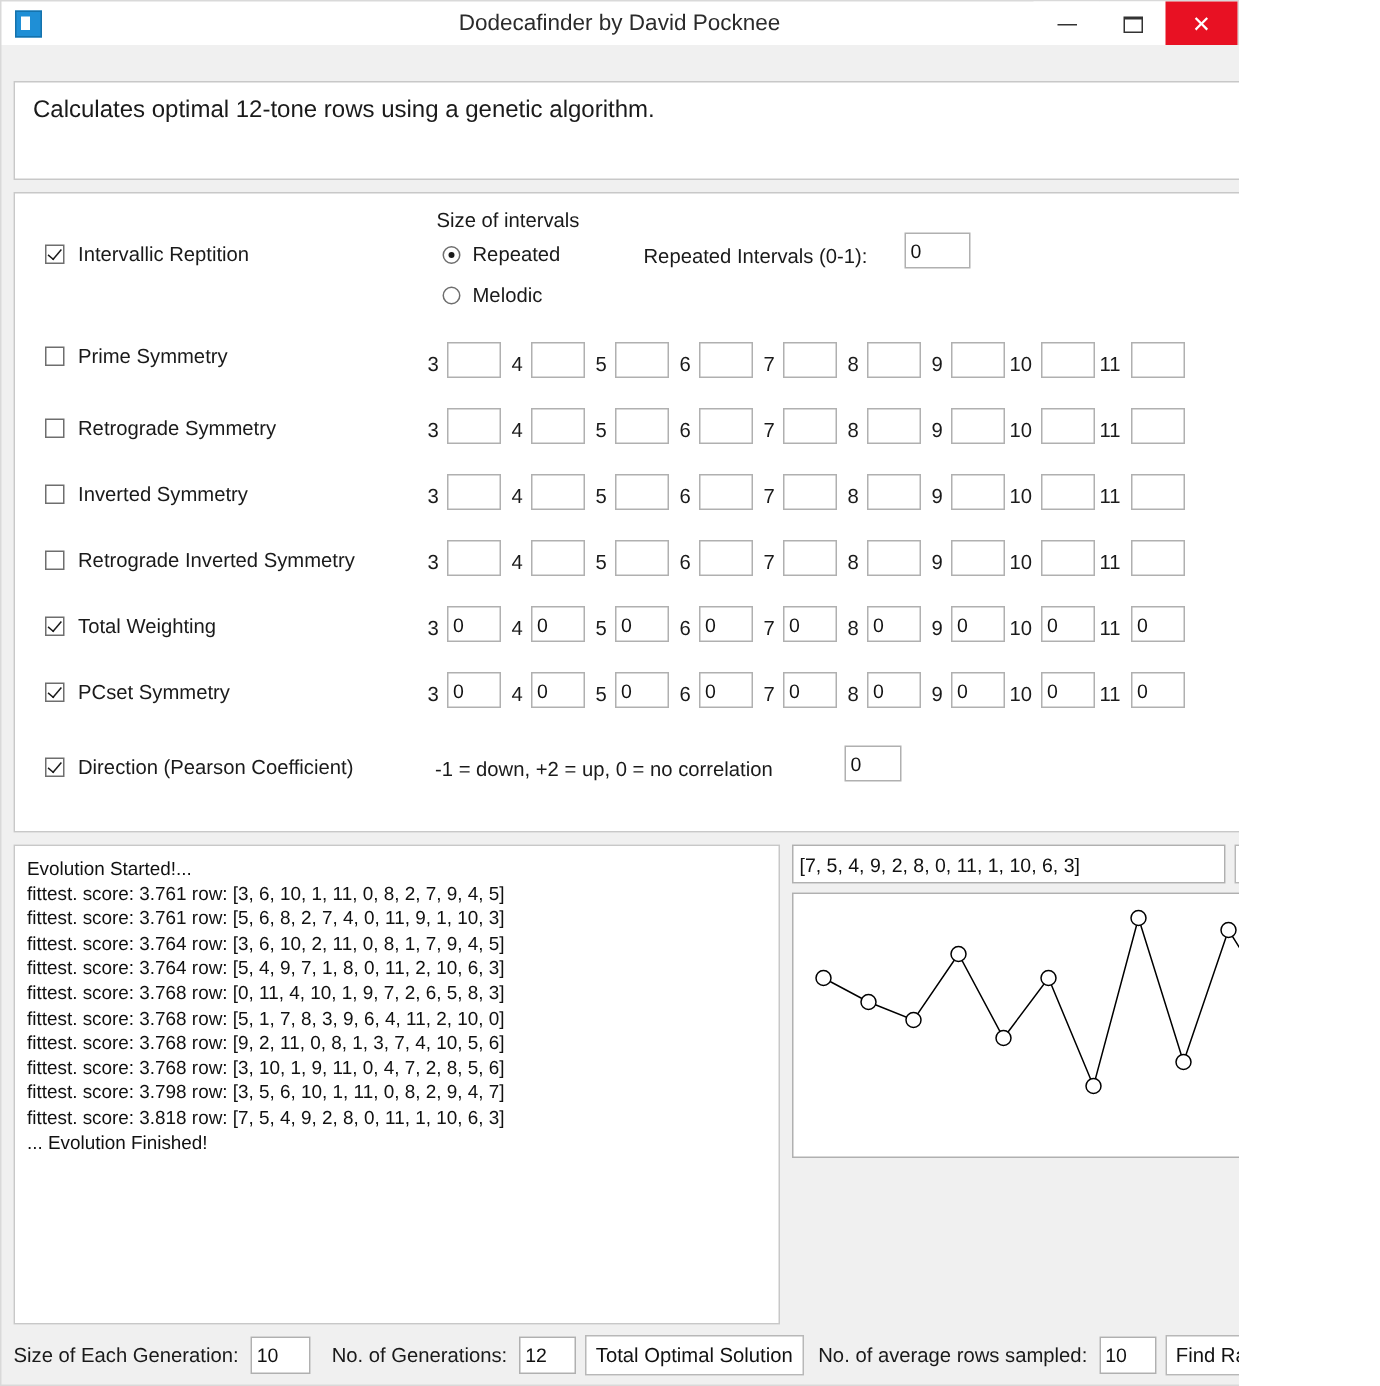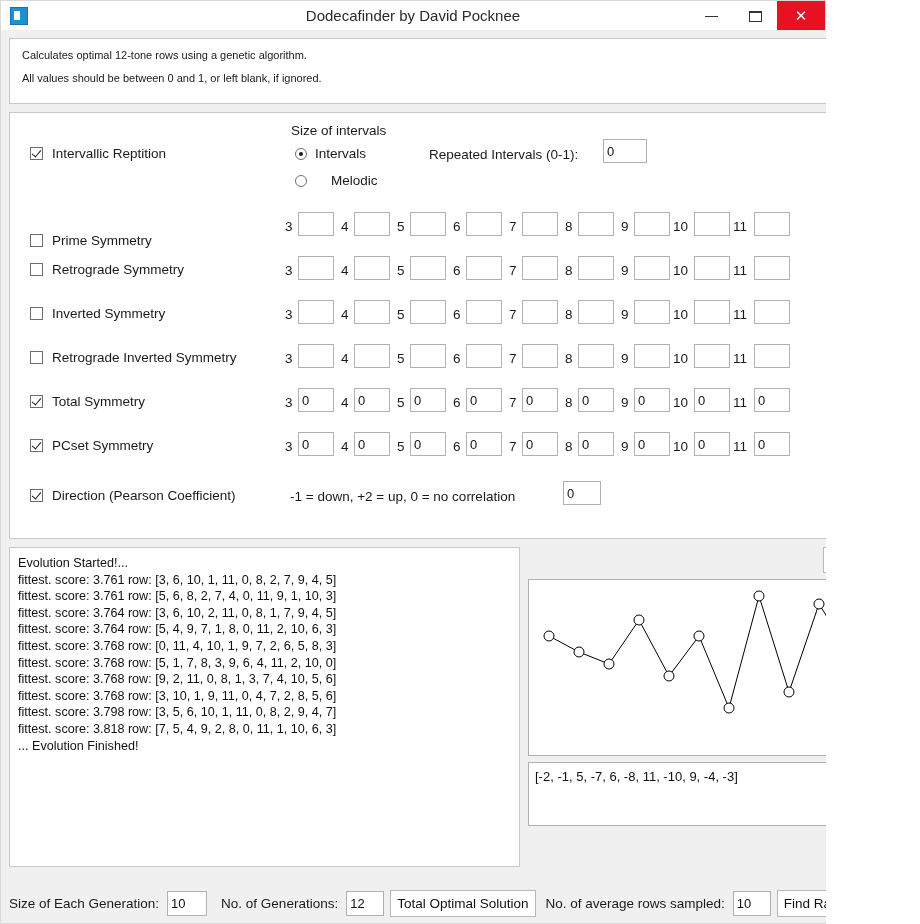--- a/index.html
+++ b/index.html
@@ -91,22 +91,23 @@
 
   .panel {
     background: #ffffff;
     border: 1px solid #c8c8c8;
   }
 
   
   .info-panel {
     height: 66px;
     padding: 10px 12px 0 12px;
-    font-size: 11px;
+    font-size: 16px;
     color: #1a1a1a;
+    margin-top: 16px;
   }
   .info-panel div { margin-bottom: 11px; }
 
   
   .criteria-panel {
     margin-top: 8px;
     height: 427px;
     position: relative;
     font-size: 13.5px;
     color: #1a1a1a;
@@ -272,46 +273,45 @@
           <span class="maxglyph"></span>
         </div>
       <div class="win-btn close">✕</div>
     </div>
   </div>
 
   <div class="client">
 
     <div class="panel info-panel">
       <div>Calculates optimal 12-tone rows using a genetic algorithm.</div>
-      <div>All values should be between 0 and 1, or left blank, if ignored.</div>
     </div>
 
     <div class="panel criteria-panel">
 
       <div class="abs" style="left:281px; top:10px; font-size:13.5px;">Size of intervals</div>
 
       <div class="abs" style="left:285px; top:33px;">
-        <span class="radio sel"></span><span style="font-size:13.5px;">Intervals</span>
+        <span class="radio sel"></span><span style="font-size:13.5px;">Repeated</span>
       </div>
       <div class="abs" style="left:285px; top:60px;">
-        <span class="radio"></span><span style="font-size:13.5px;margin-left:16px;">Melodic</span>
+        <span class="radio"></span><span style="font-size:13.5px;">Melodic</span>
       </div>
 
       <div class="abs" style="left:419px; top:34px; font-size:13.5px;">Repeated Intervals (0-1):</div>
       <input class="tbox abs" style="left: 593px; top: 26px; width: 44px;" value="0">
 
       <div class="abs" style="left:820px; top:17px; font-size:13.5px;">Weighting</div>
       <input class="tbox abs" style="left: 818px; top: 40px; width: 40px;" value="1">
 
       <div class="row-label" style="left:20px; top:33px;">
         <span class="chk checked"></span>
         <span>Intervallic Reptition</span>
       </div>
 
-      <div class="row-label" style="left:20px; top:120px;">
+      <div class="row-label" style="left:20px; top:101px;">
         <span class="chk"></span>
         <span>Prime Symmetry</span>
       </div>
       <div class="num-lab" style="left:275px; top:106px;">3</div>
       <input class="tbox abs" style="left: 288px; top: 99px; width: 36px;" value="">
       <div class="num-lab" style="left:331px; top:106px;">4</div>
       <input class="tbox abs" style="left: 344px; top: 99px; width: 36px;" value="">
       <div class="num-lab" style="left:387px; top:106px;">5</div>
       <input class="tbox abs" style="left: 400px; top: 99px; width: 36px;" value="">
       <div class="num-lab" style="left:443px; top:106px;">6</div>
@@ -395,21 +395,21 @@
       <div class="num-lab" style="left:611px; top:238px;">9</div>
       <input class="tbox abs" style="left: 624px; top: 231px; width: 36px;" value="">
       <div class="num-lab" style="left:663px; top:238px;">10</div>
       <input class="tbox abs" style="left: 684px; top: 231px; width: 36px;" value="">
       <div class="num-lab" style="left:723px; top:238px;">11</div>
       <input class="tbox abs" style="left: 744px; top: 231px; width: 36px;" value="">
       <input class="tbox abs" style="left: 818px; top: 231px; width: 40px;" value="">
 
       <div class="row-label" style="left:20px; top:281px;">
         <span class="chk checked"></span>
-        <span>Total Symmetry</span>
+        <span>Total Weighting</span>
       </div>
       <div class="num-lab" style="left:275px; top:282px;">3</div>
       <input class="tbox abs" style="left: 288px; top: 275px; width: 36px;" value="0">
       <div class="num-lab" style="left:331px; top:282px;">4</div>
       <input class="tbox abs" style="left: 344px; top: 275px; width: 36px;" value="0">
       <div class="num-lab" style="left:387px; top:282px;">5</div>
       <input class="tbox abs" style="left: 400px; top: 275px; width: 36px;" value="0">
       <div class="num-lab" style="left:443px; top:282px;">6</div>
       <input class="tbox abs" style="left: 456px; top: 275px; width: 36px;" value="0">
       <div class="num-lab" style="left:499px; top:282px;">7</div>
@@ -466,20 +466,21 @@
 fittest. score: 3.764 row: [5, 4, 9, 7, 1, 8, 0, 11, 2, 10, 6, 3]
 fittest. score: 3.768 row: [0, 11, 4, 10, 1, 9, 7, 2, 6, 5, 8, 3]
 fittest. score: 3.768 row: [5, 1, 7, 8, 3, 9, 6, 4, 11, 2, 10, 0]
 fittest. score: 3.768 row: [9, 2, 11, 0, 8, 1, 3, 7, 4, 10, 5, 6]
 fittest. score: 3.768 row: [3, 10, 1, 9, 11, 0, 4, 7, 2, 8, 5, 6]
 fittest. score: 3.798 row: [3, 5, 6, 10, 1, 11, 0, 8, 2, 9, 4, 7]
 fittest. score: 3.818 row: [7, 5, 4, 9, 2, 8, 0, 11, 1, 10, 6, 3]
 ... Evolution Finished!</div>
 
       <div class="right-col">
+        <input class="rowtext" value="[7, 5, 4, 9, 2, 8, 0, 11, 1, 10, 6, 3]" style="">
         <button class="btn draw-btn">Size Row</button>
 
         <div class="plot">
           <svg width="381" height="175" viewBox="0 0 381 175">
 
             <polyline fill="none" stroke="#000000" stroke-width="1" points="20,56 50,72 80,84 110,40 140,96 170,56 200,128 230,16 260,112 290,24 320,72 350,112"></polyline>
             <circle cx="20" cy="56" r="5" fill="#ffffff" stroke="#000" stroke-width="1"></circle>
             <circle cx="50" cy="72" r="5" fill="#ffffff" stroke="#000" stroke-width="1"></circle>
             <circle cx="80" cy="84" r="5" fill="#ffffff" stroke="#000" stroke-width="1"></circle>
             <circle cx="110" cy="40" r="5" fill="#ffffff" stroke="#000" stroke-width="1"></circle>
@@ -487,21 +488,20 @@
             <circle cx="170" cy="56" r="5" fill="#ffffff" stroke="#000" stroke-width="1"></circle>
             <circle cx="200" cy="128" r="5" fill="#ffffff" stroke="#000" stroke-width="1"></circle>
             <circle cx="230" cy="16" r="5" fill="#ffffff" stroke="#000" stroke-width="1"></circle>
             <circle cx="260" cy="112" r="5" fill="#ffffff" stroke="#000" stroke-width="1"></circle>
             <circle cx="290" cy="24" r="5" fill="#ffffff" stroke="#000" stroke-width="1"></circle>
             <circle cx="320" cy="72" r="5" fill="#ffffff" stroke="#000" stroke-width="1"></circle>
             <circle cx="350" cy="112" r="5" fill="#ffffff" stroke="#000" stroke-width="1"></circle>
           </svg>
         </div>
 
-        <div class="vecbox">[-2, -1, 5, -7, 6, -8, 11, -10, 9, -4, -3]</div>
       </div>
     </div>
 
     <div class="bottom">
       <span>Size of Each Generation:</span>
       <input class="tbox" style="width: 40px; margin-left: 8px;" value="10">
       <span style="margin-left:14px;">No. of Generations:</span>
       <input class="tbox" style="width: 38px; margin-left: 8px;" value="12">
       <button class="btn" style="margin-left:6px;">Total Optimal Solution</button>
       <span style="margin-left:10px;">No. of average rows sampled:</span>

